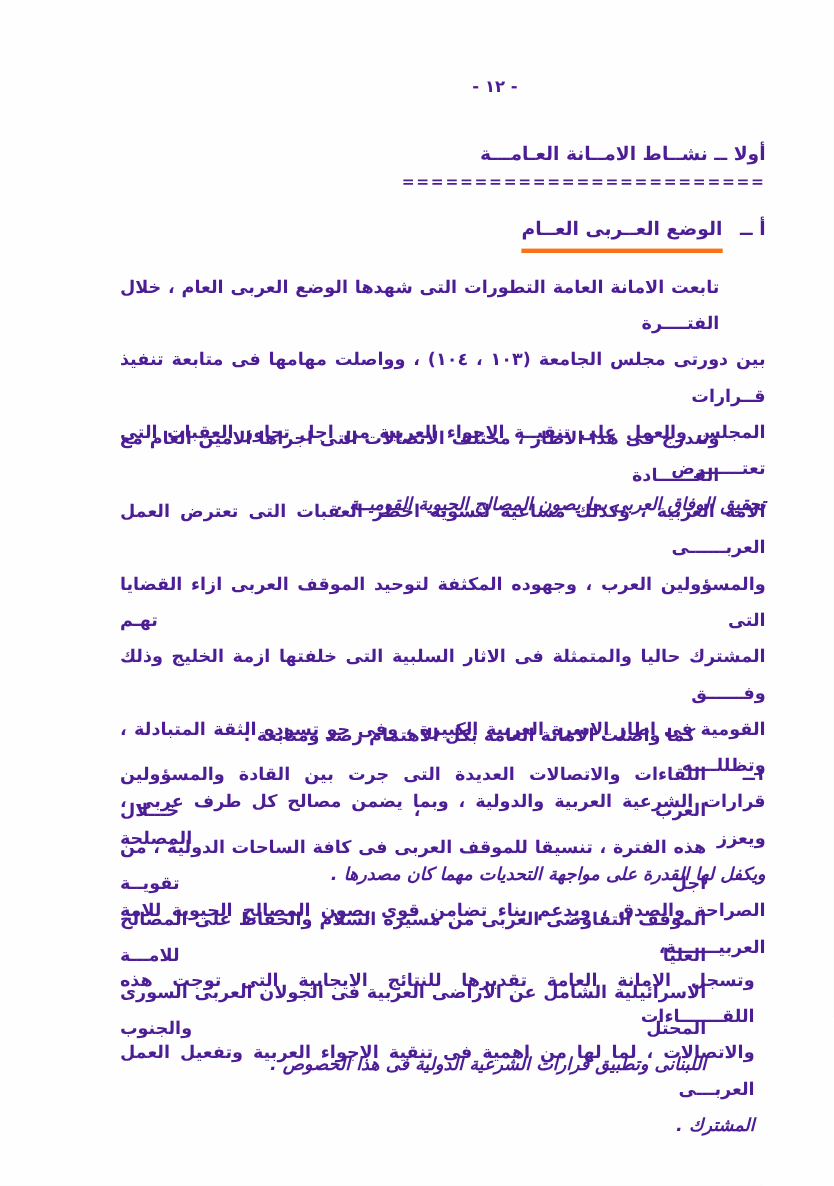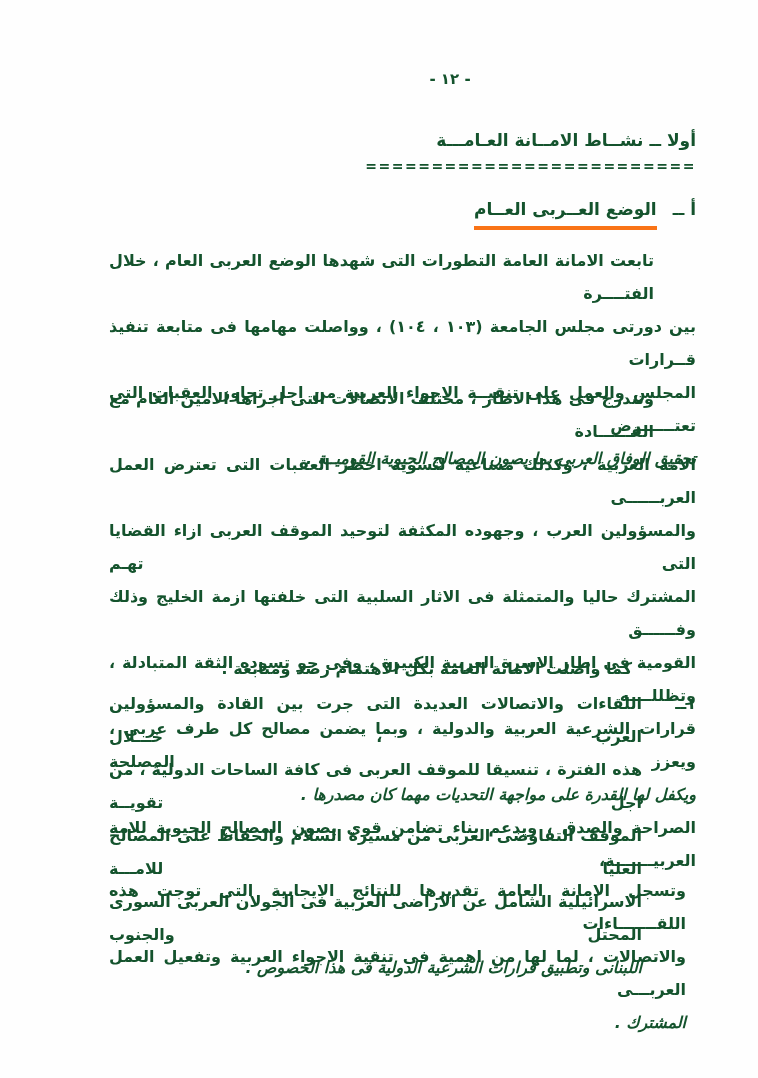--- a/index.html
+++ b/index.html
@@ -5,21 +5,21 @@
   html,body{margin:0;padding:0;}
   body{
     background:#e8e8e8;
     font-family:"DejaVu Sans", sans-serif;
   }
   .page{
     position:relative;
     width:758px;height:1078px;
     margin:0 auto;
     background:#fefefe;
-    color:#14532d;
+    color:#4c1d95;
     overflow:hidden;
     direction:rtl;
   }
   .abs{position:absolute;}
   .page-number{
     top:70px;left:0;right:0;
     text-align:center;
     padding-left:142px;           
     font-size:15px;font-weight:bold;
     letter-spacing:2px;

